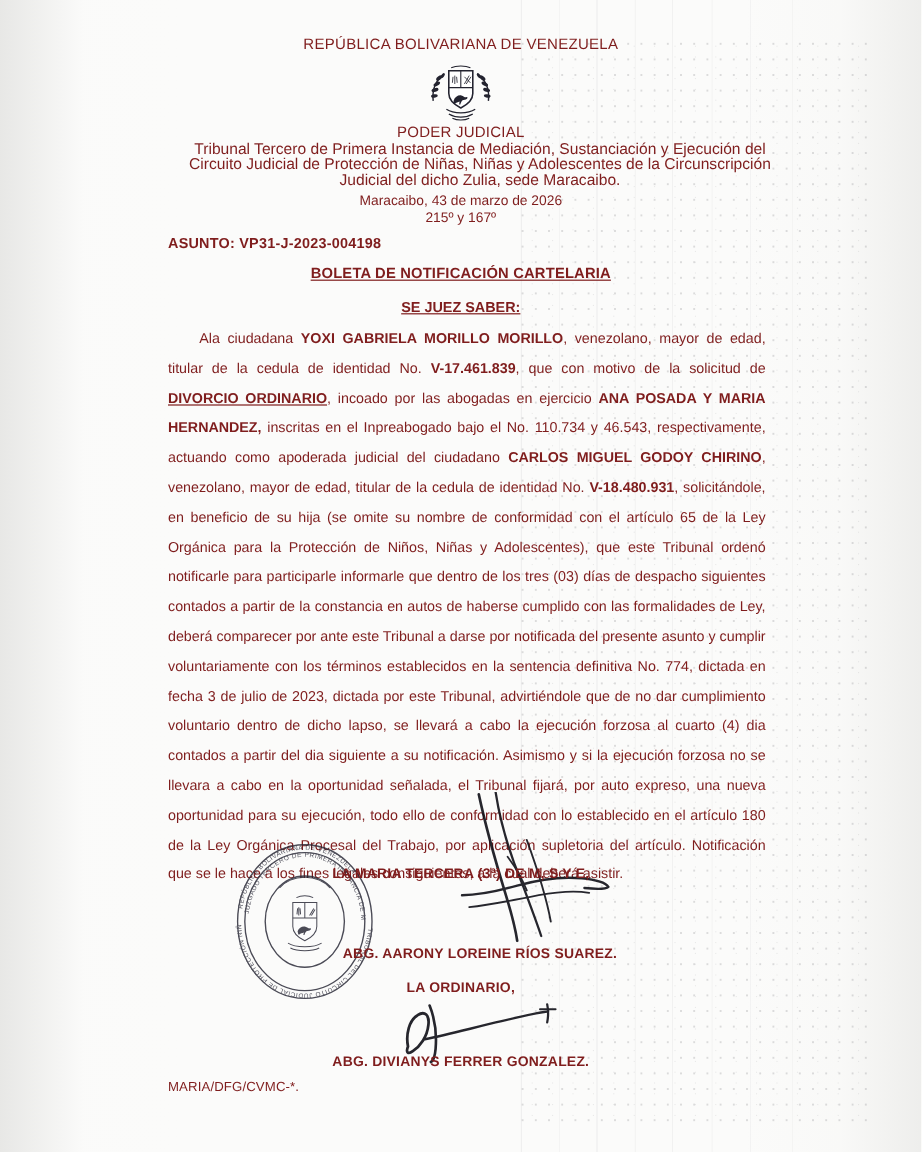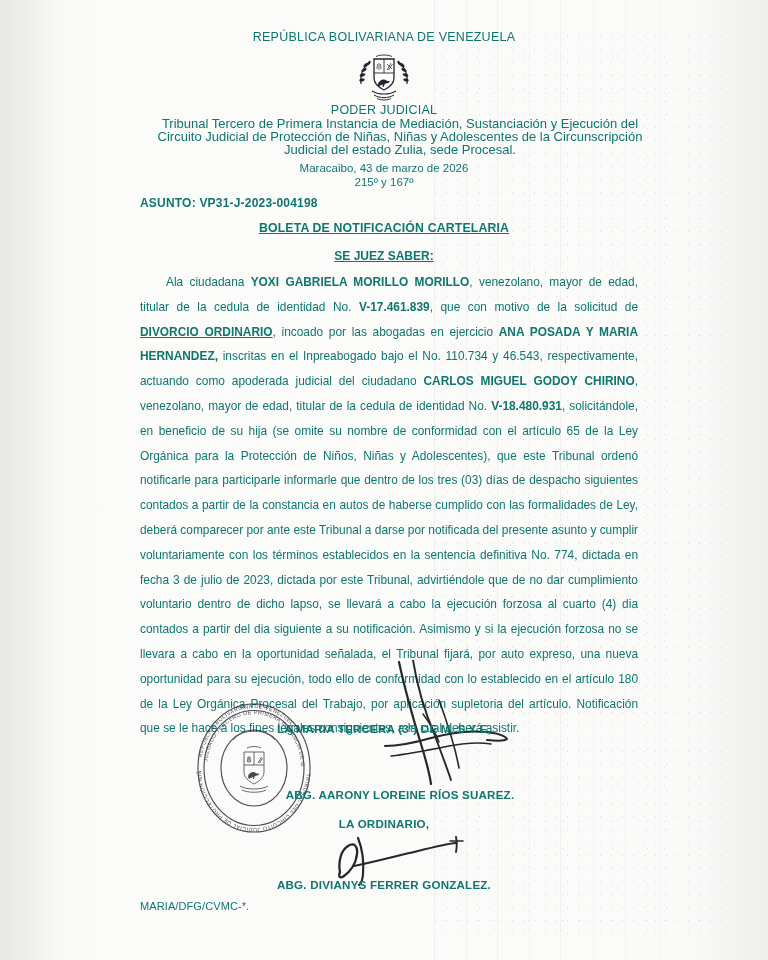--- a/index.html
+++ b/index.html
@@ -7,21 +7,21 @@
     padding: 0;
     background: #ffffff;
   }
   .page {
     position: relative;
     width: 768px;
     height: 960px;
     overflow: hidden;
     background: #fbfbfa;
     font-family: "Liberation Sans", sans-serif;
-    color: #0f766e;
+    color: #7f1d1d;
     -webkit-font-smoothing: antialiased;
   }
   
   .paper-tone {
     position: absolute;
     inset: 0;
     background:
       linear-gradient(90deg,
         rgba(228,228,226,0.85) 0px,
         rgba(250,250,249,0.25) 70px,
@@ -239,21 +239,21 @@
         <path d="M23 6.5 C27 4.5 35 4.5 39 6.5" stroke-width="0.9"></path>
       </g>
     </svg>
   </div>
 
   <div class="poder center">PODER JUDICIAL</div>
 
   <div class="tribunal-lines">
     <div>Tribunal Tercero de Primera Instancia de Mediación, Sustanciación y Ejecución del</div>
     <div>Circuito Judicial de Protección de Niñas, Niñas y Adolescentes de la Circunscripción</div>
-    <div>Judicial del estado Zulia, sede Procesal.</div>
+    <div>Judicial del dicho Zulia, sede Maracaibo.</div>
   </div>
 
   <div class="city-date center">
     <div>Maracaibo, 43 de marzo de 2026</div>
     <div>215º y 167º</div>
   </div>
 
   <div class="asunto">ASUNTO: VP31-J-2023-004198</div>
 
   <div class="doc-title center">

